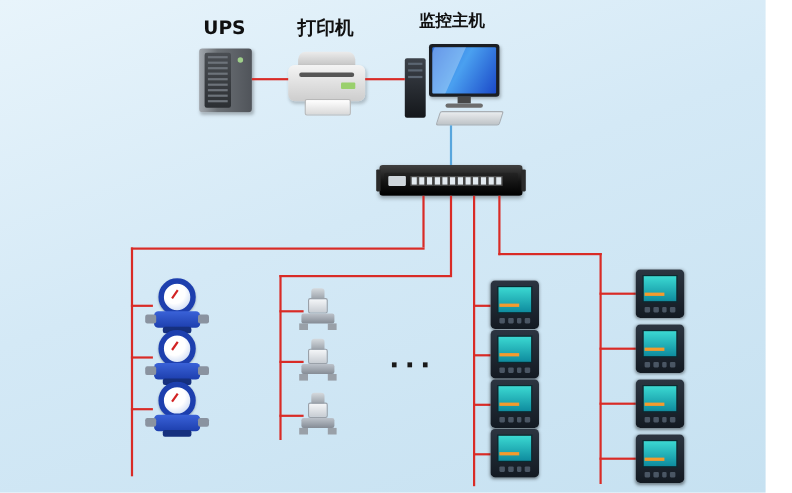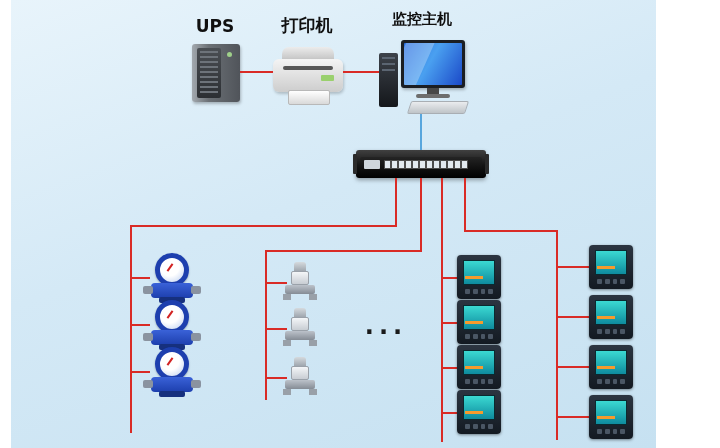--- a/index.html
+++ b/index.html
@@ -1,18 +1,18 @@
 <!DOCTYPE html>
 <html><head>
 <meta charset="utf-8">
 <style>
   html,body{margin:0;padding:0;}
   body{font-family:"DejaVu Sans","Liberation Sans",sans-serif;}
-  .canvas{position:relative;width:645px;height:448px;overflow:hidden;
-    background:linear-gradient(160deg,#e8f4fb 0%,#d4e9f6 45%,#c6e1f1 100%);margin-left:11px;}
+  .canvas{position:relative;width:696px;height:448px;overflow:hidden;
+    background:linear-gradient(160deg,#e8f4fb 0%,#d4e9f6 45%,#c6e1f1 100%);}
 
   
   .label{position:absolute;font-weight:bold;color:#101010;text-align:center;white-space:nowrap;}
   .ups-label{left:178px;top:16px;width:52px;font-size:17px;}
   .printer-label{left:264px;top:14px;width:64px;font-size:17px;}
   .host-label{left:374px;top:10px;width:74px;font-size:15px;}
   .room-label{left:508px;top:54px;width:70px;font-size:18px;}
   .ellipsis{left:350px;top:318px;width:50px;font-size:24px;letter-spacing:5px;color:#1a1a1a;}
 
   

